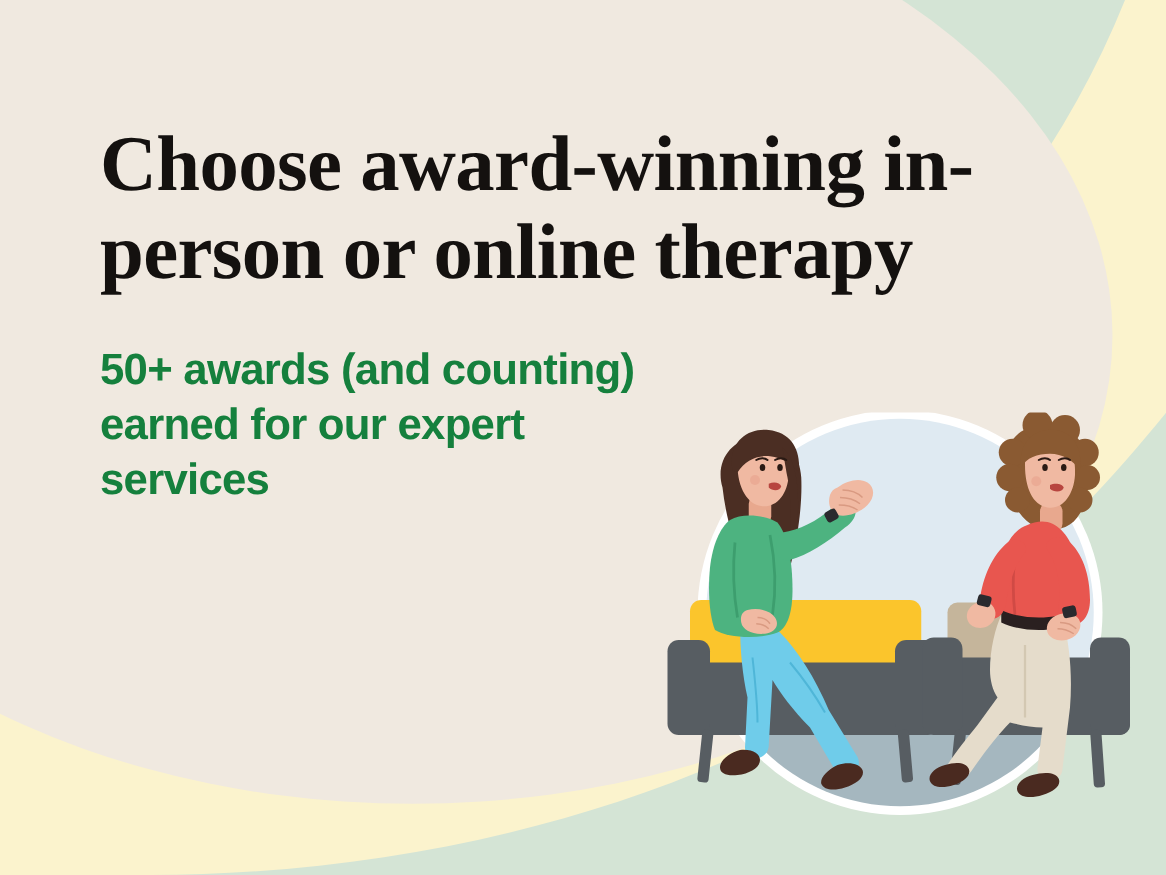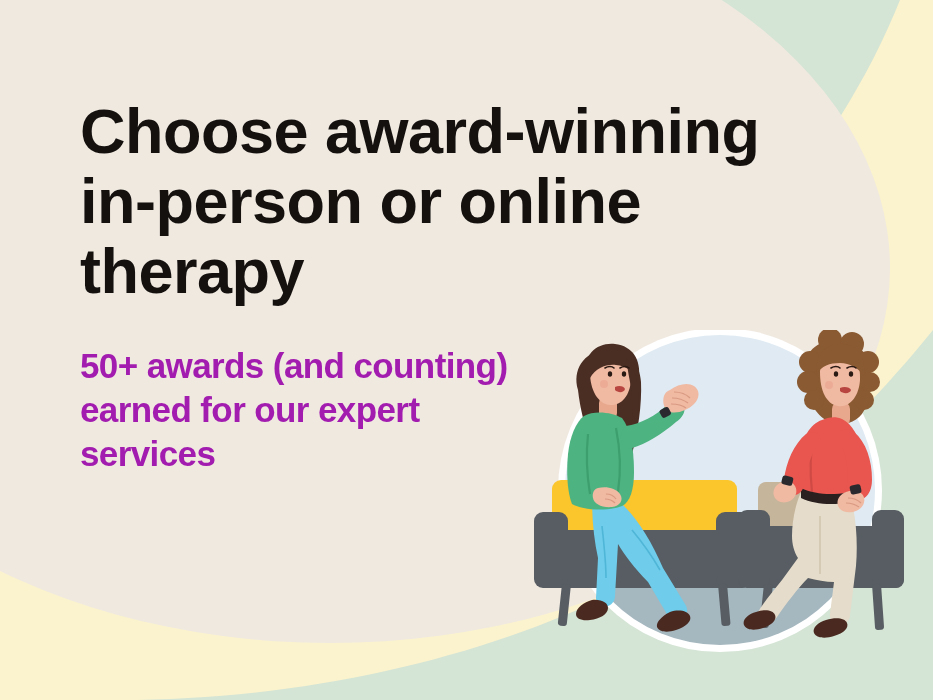--- a/index.html
+++ b/index.html
@@ -35,37 +35,37 @@
   #text-block {
     position: absolute;
     left: 80px;
     top: 96px;
     width: 700px;
     z-index: 5;
   }
 
   #headline {
     margin: 0;
-    font-family: Liberation Sans, sans-serif;
+    font-family: Liberation Serif, serif;
     font-size: 63px;
     line-height: 70px;
     font-weight: 700;
     color: #14110f;
     letter-spacing: -0.5px;
     width: 700px;
   }
 
   #subheadline {
     margin: 0;
     margin-top: 38px;
     font-family: "Liberation Sans", "DejaVu Sans", sans-serif;
     font-size: 35px;
     line-height: 44px;
     font-weight: 700;
-    color: #a21caf;
+    color: #15803d;
     letter-spacing: -0.6px;
     width: 470px;
   }
 
   
   #illustration {
     position: absolute;
     left: 520px;
     top: 330px;
     width: 413px;

